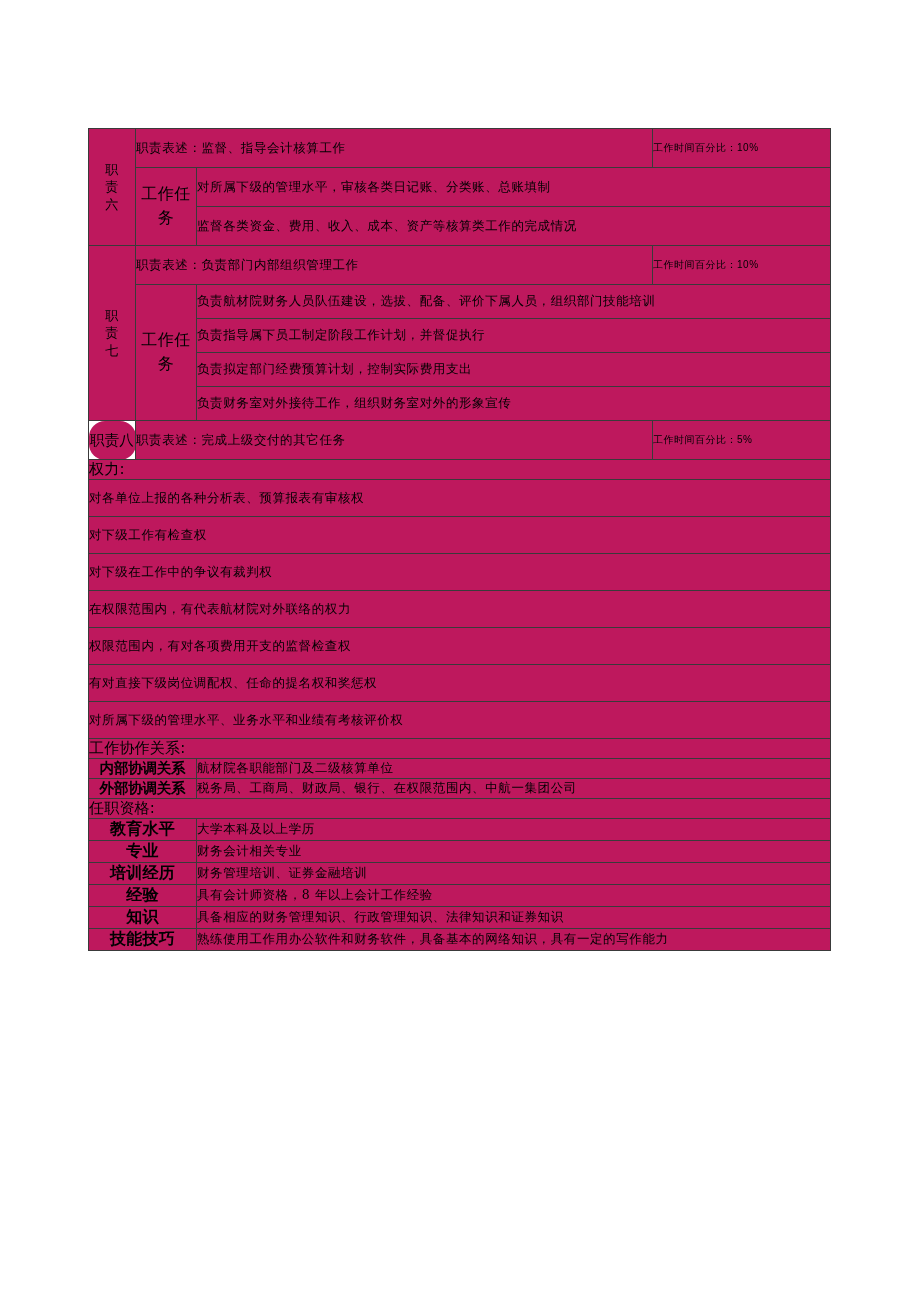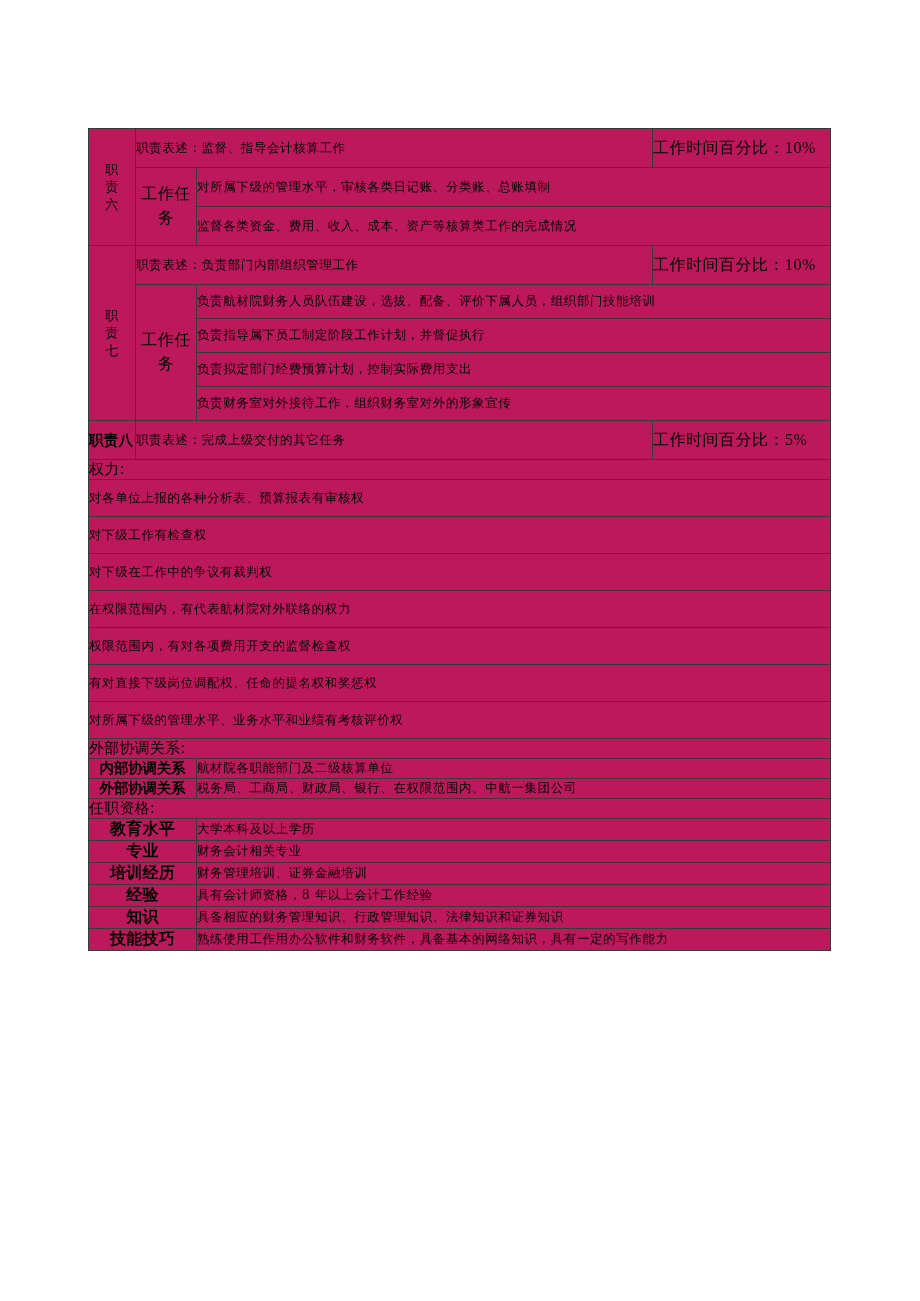--- a/index.html
+++ b/index.html
@@ -76,24 +76,25 @@
     font-size: 15px;
     font-weight: 400;
     letter-spacing: 0.2px;
     padding: 6px 4px 6px 6px;
   }
 
   
   .duty8 {
     font-family: "DejaVu Sans", "Liberation Sans", sans-serif;
     font-size: 14.5px;
-    font-weight: 700;
-    text-align: left;
+    font-weight: 400;
+    text-align: center;
     letter-spacing: 0.2px;
     padding: 4px 1px;
+    border-radius: 16px;
   }
 
   
   .qlabel {
     font-family: "DejaVu Sans", "Liberation Sans", sans-serif;
     font-size: 16px;
     font-weight: 700;
     text-align: center;
     letter-spacing: 0.2px;
     padding: 7px 3px;
@@ -102,22 +103,22 @@
     font-family: "DejaVu Sans", "Liberation Sans", sans-serif;
     font-size: 14.5px;
     font-weight: 700;
     text-align: center;
     letter-spacing: -0.2px;
     padding: 7px 1px;
     white-space: nowrap;
   }
 
   .pct {
-    font-family: Liberation Serif, serif;
-    font-size: 16px;
+    font-family: Liberation Sans, sans-serif;
+    font-size: 10px;
     letter-spacing: 0.5px;
     padding: 5px 4px 5px 7px;
     white-space: nowrap;
   }
 
   .row-tall { height: 38px; }
   .row-mid  { height: 33px; }
   .row-auth { height: 36px; }
 </style>
 </head>
@@ -198,21 +199,21 @@
         <td colspan="4" class="serif pad row-auth">权限范围内，有对各项费用开支的监督检查权</td>
       </tr>
       <tr>
         <td colspan="4" class="serif pad row-auth">有对直接下级岗位调配权、任命的提名权和奖惩权</td>
       </tr>
       <tr>
         <td colspan="4" class="serif pad row-auth">对所属下级的管理水平、业务水平和业绩有考核评价权</td>
       </tr>
 
       <tr>
-        <td colspan="4" class="sect-head">外部协调关系:</td>
+        <td colspan="4" class="sect-head">工作协作关系:</td>
       </tr>
       <tr>
         <td colspan="2" class="rlabel">内部协调关系</td>
         <td colspan="2" class="serif pad">航材院各职能部门及二级核算单位</td>
       </tr>
       <tr>
         <td colspan="2" class="rlabel">外部协调关系</td>
         <td colspan="2" class="serif pad">税务局、工商局、财政局、银行、在权限范围内、中航一集团公司</td>
       </tr>
 

